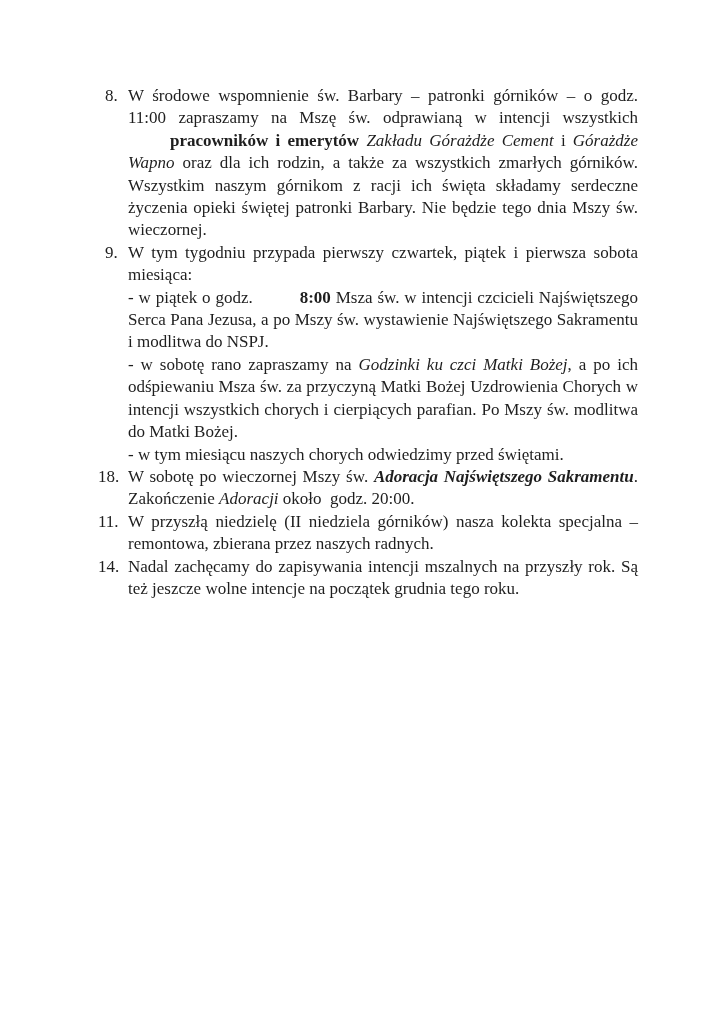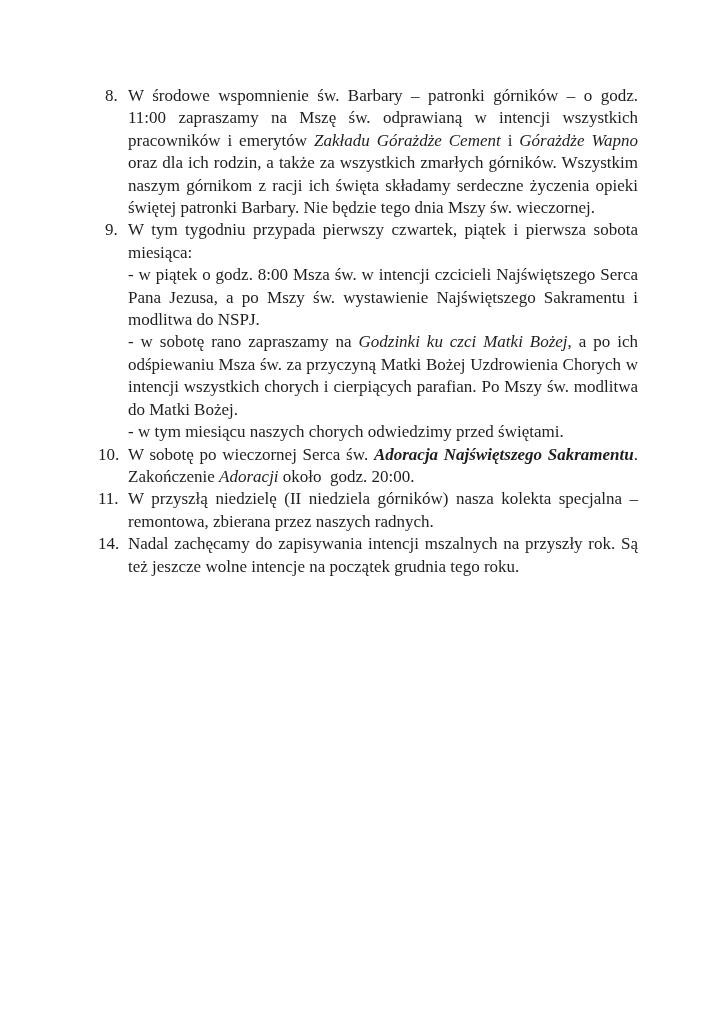--- a/index.html
+++ b/index.html
@@ -37,28 +37,28 @@
   .num {
     display: inline-block;
     width: 30px;
     box-sizing: border-box;
     text-indent: 0;
     text-align: left;
   }
   .num.single {
     padding-left: 7px;
   }
-  .b  { font-weight: normal; }
+  .b  { font-weight: bold; margin-left: 42px; }
   .i  { font-style: italic; margin-top: 17px; }
   .bi { font-weight: bold; font-style: italic; }
 </style>
 </head>
 <body>
 
 <div class="page">
   <ol class="announcements">
       <li><span class="num single">8.</span><span><span>W środowe wspomnienie św. Barbary – patronki górników – o godz. 11:00 zapraszamy na Mszę św. odprawianą w intencji wszystkich </span><span class="b">pracowników i emerytów</span><span> </span><span class="i">Zakładu Górażdże Cement</span><span> i </span><span class="i">Górażdże Wapno</span><span> oraz dla ich rodzin, a także za wszystkich zmarłych górników. Wszystkim naszym górnikom z racji ich święta składamy serdeczne życzenia opieki świętej patronki Barbary. Nie będzie tego dnia Mszy św. wieczornej.</span></span></li>
       <li><span class="num single">9.</span><span><span>W tym tygodniu przypada pierwszy czwartek, piątek i pierwsza sobota miesiąca:</span><br><span>- w piątek o godz. </span><span class="b">8:00</span><span> Msza św. w intencji czcicieli Najświętszego Serca Pana Jezusa, a po Mszy św. wystawienie Najświętszego Sakramentu i modlitwa do NSPJ.</span><br><span>- w sobotę rano zapraszamy na </span><span class="i">Godzinki ku czci Matki Bożej</span><span>, a po ich odśpiewaniu Msza św. za przyczyną Matki Bożej Uzdrowienia Chorych w intencji wszystkich chorych i cierpiących parafian. Po Mszy św. modlitwa do Matki Bożej.</span><br><span>- w tym miesiącu naszych chorych odwiedzimy przed świętami.</span></span></li>
-      <li><span class="num">10.</span><span><span>W sobotę po wieczornej Serca św. </span><span class="bi">Adoracja Najświętszego Sakramentu</span><span>. Zakończenie </span><span class="i">Adoracji</span><span> około&nbsp; godz. 20:00.</span></span></li>
+      <li><span class="num">18.</span><span><span>W sobotę po wieczornej Mszy św. </span><span class="bi">Adoracja Najświętszego Sakramentu</span><span>. Zakończenie </span><span class="i">Adoracji</span><span> około&nbsp; godz. 20:00.</span></span></li>
       <li><span class="num">11.</span><span><span>W przyszłą niedzielę (II niedziela górników) nasza kolekta specjalna – remontowa, zbierana przez naszych radnych.</span></span></li>
       <li><span class="num">14.</span><span><span>Nadal zachęcamy do zapisywania intencji mszalnych na przyszły rok. Są też jeszcze wolne intencje na początek grudnia tego roku.</span></span></li>
     </ol>
 </div>
 
 </body></html>

